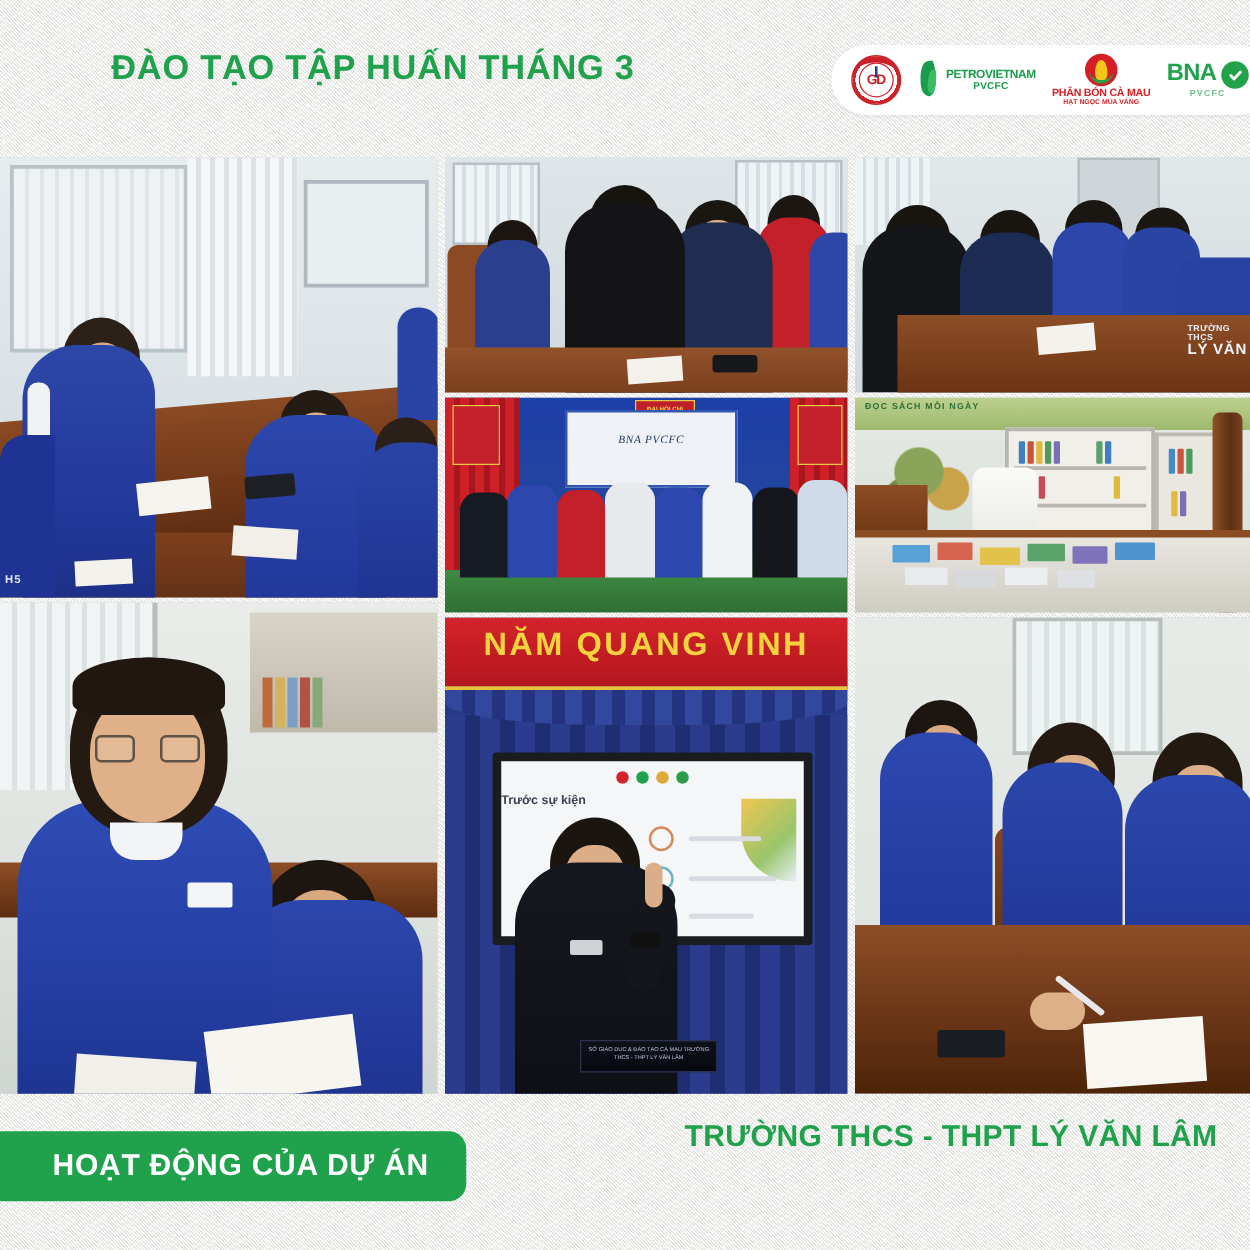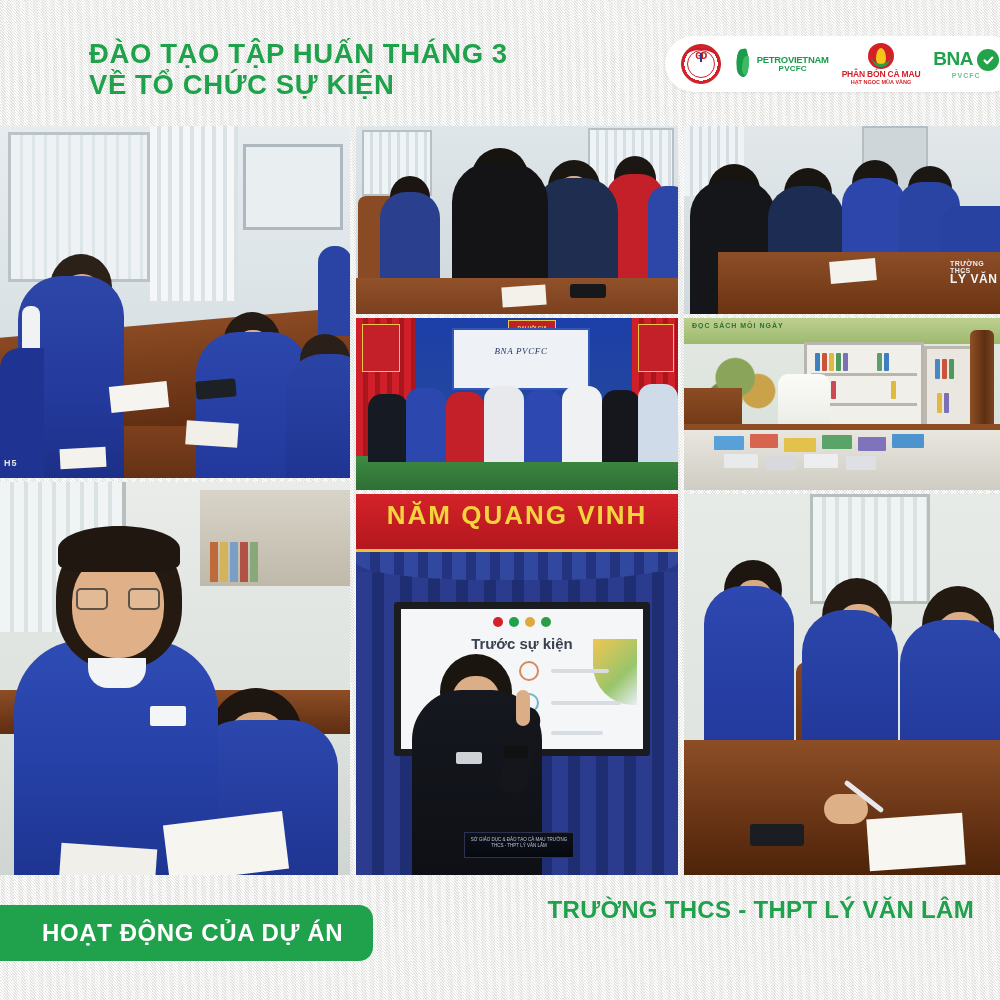--- a/index.html
+++ b/index.html
@@ -53,23 +53,22 @@
   .logo-moet {
     width: 40px; height: 40px; border-radius: 50%;
     background: radial-gradient(circle at 50% 50%, #ffffff 0 38%, #ffffff 38% 62%, #d2222a 62% 100%);
     border: 1.5px solid #c41f27;
     position: relative; overflow: hidden;
     display: flex; align-items: center; justify-content: center;
   }
   .logo-moet .seal-inner {
     width: 28px; height: 28px; border-radius: 50%;
     background: #fff; border: 1px solid #cf2029;
-    display: flex; align-items: flex-start; justify-content: center;
+    display: flex; align-items: center; justify-content: center;
     position: relative;
-    font-family: Liberation Mono, monospace;
   }
   .logo-moet .seal-gd {
     font-size: 11px; font-weight: 800; color: #c8202a;
     letter-spacing: -1px; line-height: 1;
   }
   .logo-moet .seal-torch {
     position: absolute; top: 2px; left: 50%; transform: translateX(-50%);
     width: 2px; height: 9px; background: #1d3f94;
   }
   .logo-moet .seal-arc {
@@ -322,21 +321,21 @@
   
   .p7 { left: 356px; top: 368px; width: 322px; height: 381px; }
   .p7 .bg { inset:0; background: linear-gradient(180deg,#2e3f96 0%,#24337f 35%,#1d2a6d 100%); }
   .p7 .banner { left:0; top:0; width:100%; height: 58px; background: linear-gradient(180deg,#d42229 0%,#b4171e 100%); border-bottom:3px solid #e8c23a; }
   .p7 .banner-t { position:absolute; left:0; right:0; top:6px; text-align:center; color:#f4d43e; font-size:26px; font-weight:800; letter-spacing:2px; white-space:nowrap; }
   .p7 .drape { left:0; top:40px; width:100%; height: 46px; background: repeating-linear-gradient(90deg,#32479e 0 14px,#24337f 14px 24px); border-radius:0 0 40% 40%; }
   .p7 .curtain { left:0; top:78px; width:100%; height: 303px; background: repeating-linear-gradient(90deg,#2b3c8f 0 16px,#1f2d73 16px 28px); }
   .p7 .tv { left: 38px; top: 108px; width: 256px; height: 154px; background:#f4f6f8; border: 7px solid #1a1c20; border-radius:3px; }
   .p7 .tv-logos { position:absolute; left: 50%; transform: translateX(-50%); top: 8px; display:flex; gap:6px; }
   .p7 .tv-logos span { width:10px; height:10px; border-radius:50%; display:block; }
-  .p7 .tv-title { position:absolute; left:0; right:0; top:26px; text-align:center; font-size:15px; color:#3b424f; font-weight:600; }
+  .p7 .tv-title { position:absolute; left:0; right:0; top:26px; text-align:left; font-size:10px; color:#3b424f; font-weight:600; }
   .p7 .tv-ico { position:absolute; width:20px; height:20px; border-radius:50%; border:2px solid #cfd6de; }
   .p7 .tv-line { position:absolute; height:4px; background:#d7dce3; border-radius:2px; }
   .p7 .tv-deco { position:absolute; right:6px; top:30px; width:44px; height:66px; background: linear-gradient(135deg,#f0c040 0%,#8fc05a 60%,#e6eef6 100%); border-radius: 0 0 0 40px; opacity:.9; }
   .p7 .man { left: 56px; top: 196px; width: 130px; height: 185px; background: linear-gradient(180deg,#16181f 0%,#0e1016 100%); border-radius: 50px 50px 0 0; }
   .p7 .manH { left: 84px; top: 160px; width: 72px; height: 76px; background:#1b1510; border-radius:50%; }
   .p7 .manF { left: 96px; top: 182px; width: 48px; height: 52px; background:#dcae87; border-radius:46%; }
   .p7 .arm { left: 150px; top: 212px; width: 28px; height: 88px; background:#14161c; border-radius: 14px; transform: rotate(12deg); }
   .p7 .finger { left: 160px; top: 196px; width: 14px; height: 36px; background:#dcae87; border-radius: 7px; }
   .p7 .watch { left: 148px; top: 252px; width: 24px; height: 12px; background:#111; border-radius:3px; }
   .p7 .bnaTag { left: 100px; top: 258px; width: 26px; height: 12px; background:#f2f4f6; border-radius:2px; opacity:.85; }
@@ -388,21 +387,20 @@
 </style>
 </head>
 <body>
 
 <div class="canvas"></div>
 
 <div class="header">
 
   <div class="title-block">
     <div class="title-line">ĐÀO TẠO TẬP HUẤN THÁNG 3</div>
-    <div class="title-line">VỀ TỔ CHỨC SỰ KIỆN</div>
   </div>
 
   <div class="logo-strip">
 
     <div class="logo-moet">
       <div class="seal-arc"></div>
       <div class="seal-inner">
         <div class="seal-torch"></div>
         <div class="seal-gd">GD</div>
       </div>

